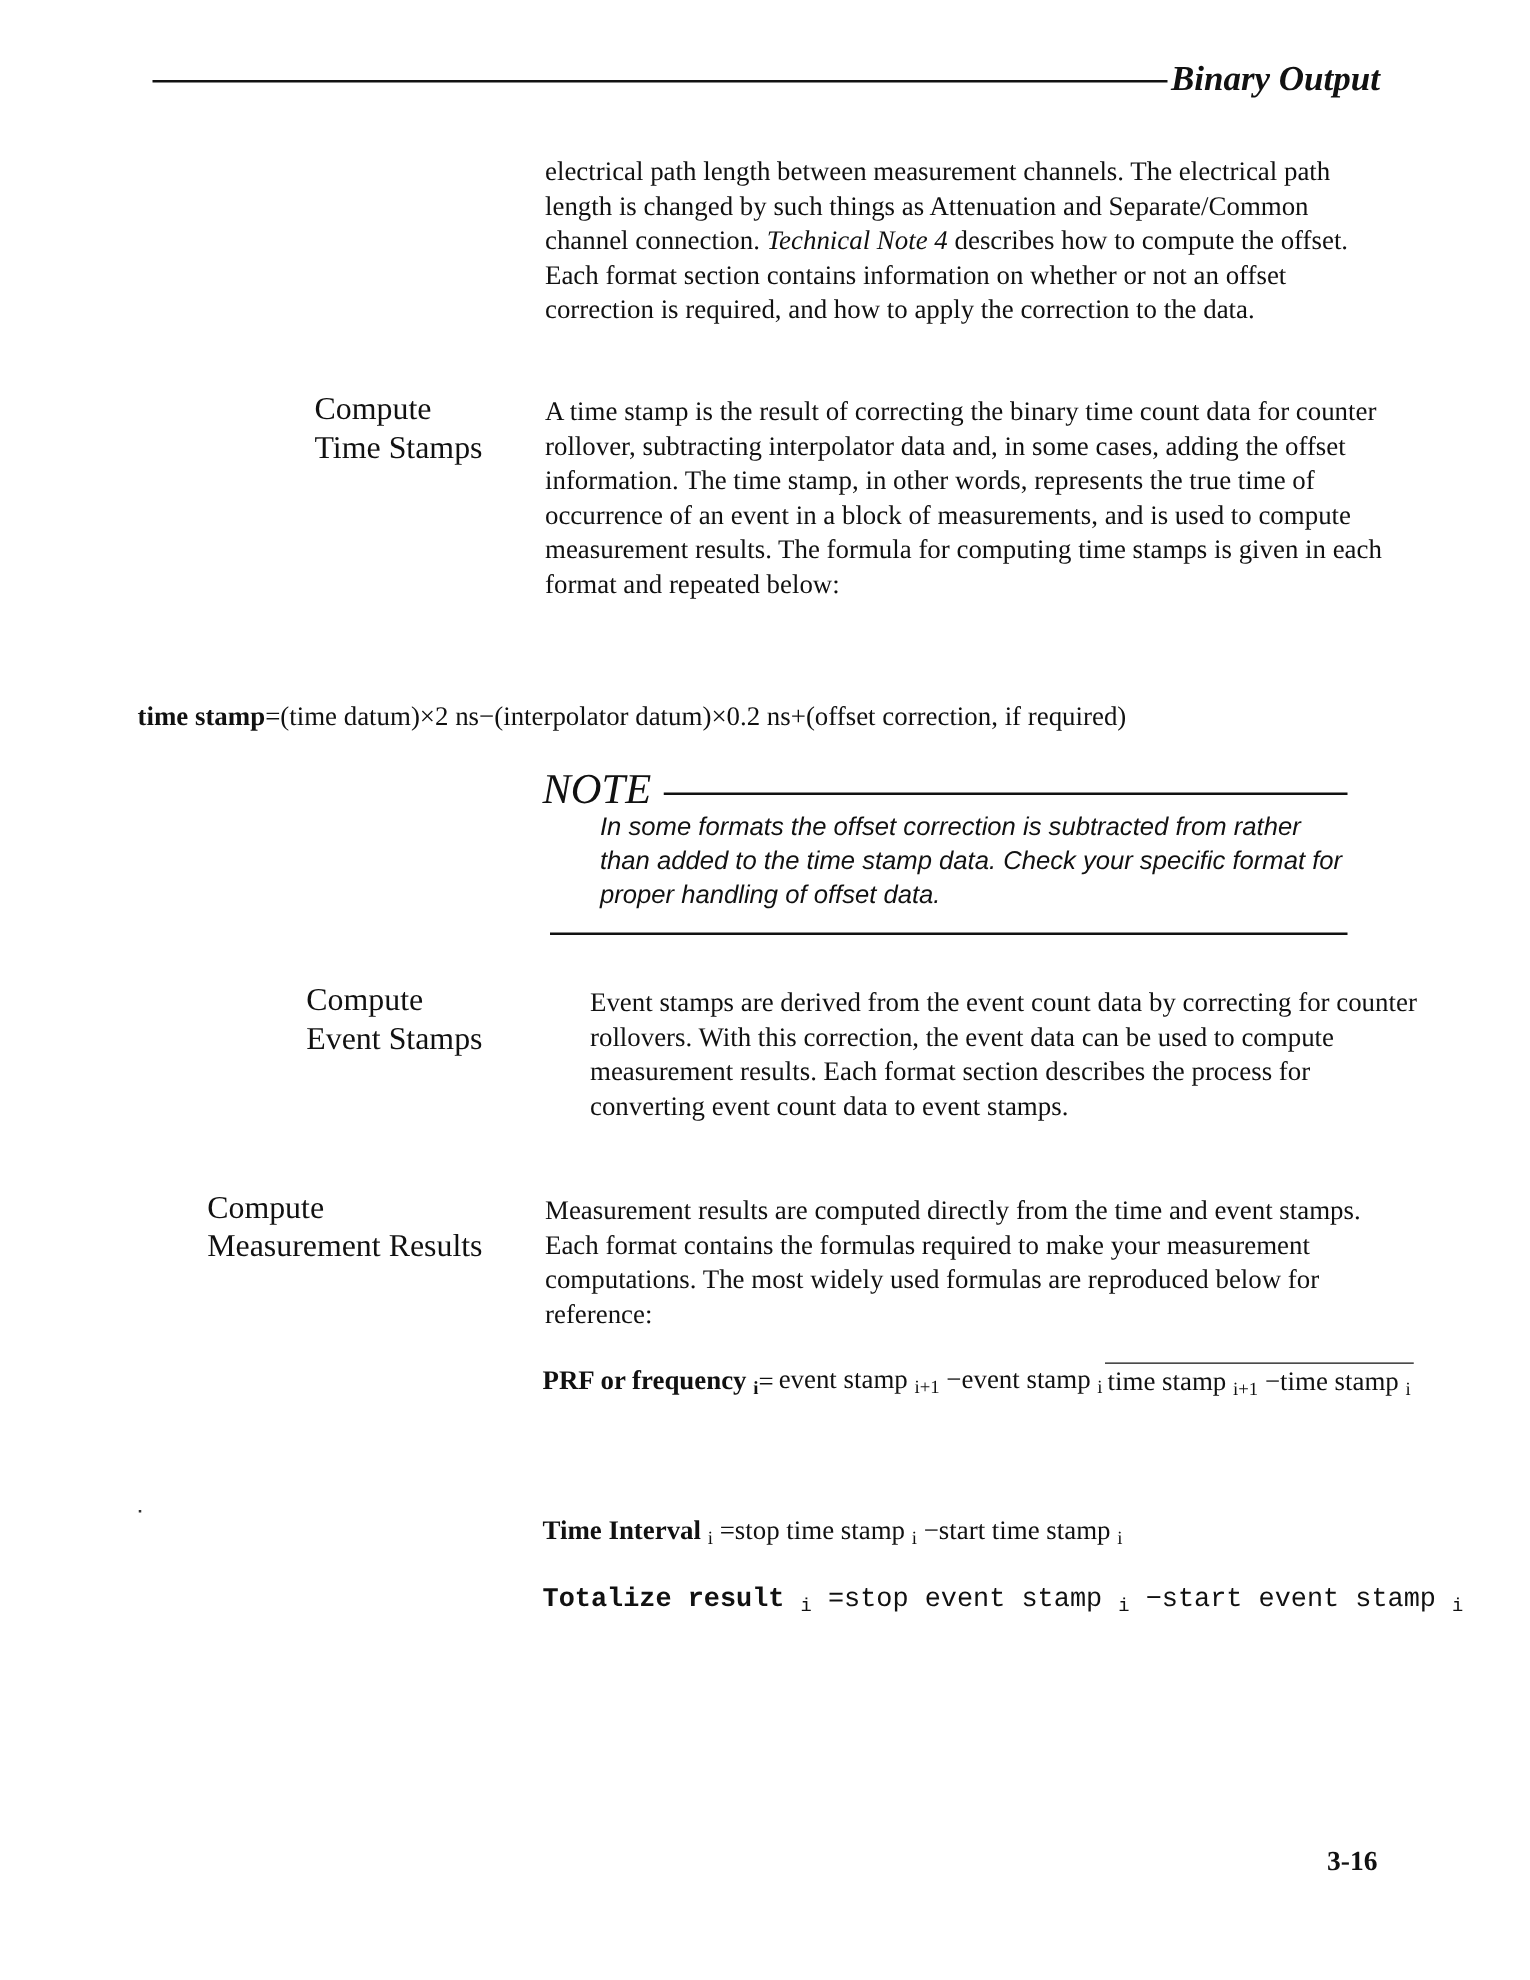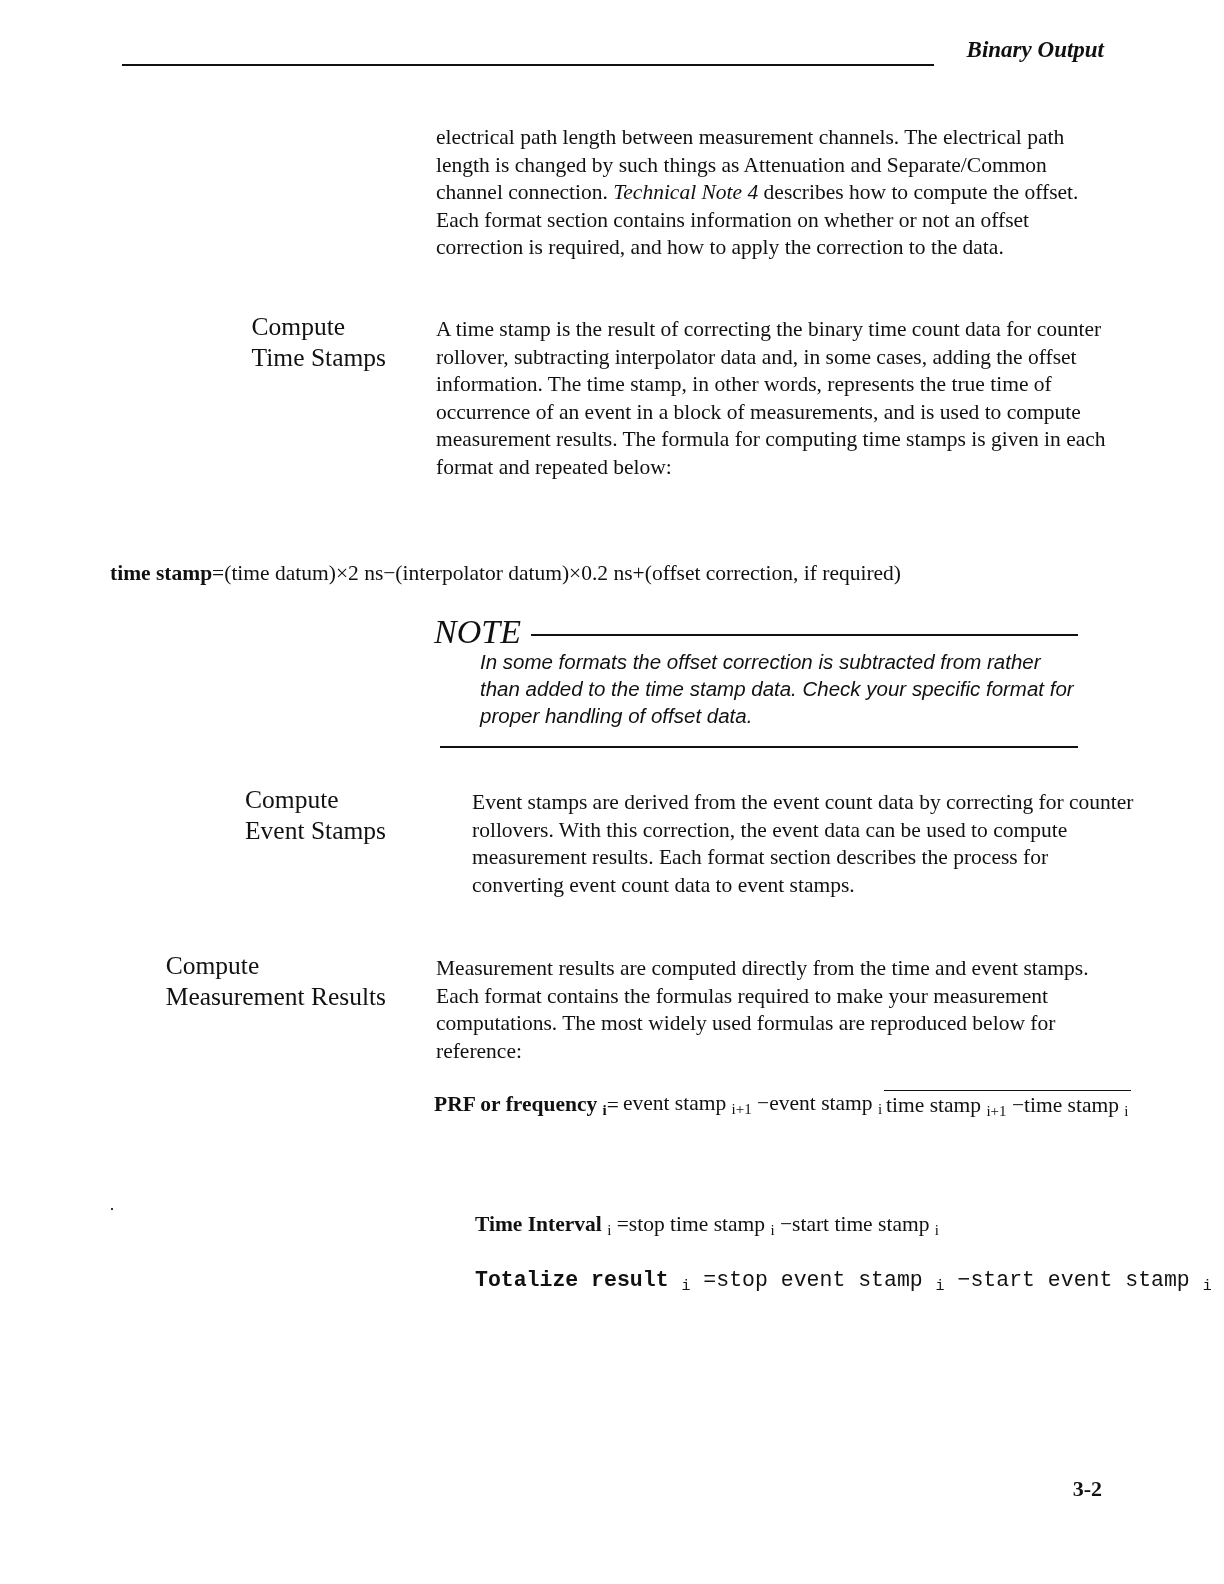--- a/index.html
+++ b/index.html
@@ -6,22 +6,22 @@
   body {
     width: 1224px; height: 1584px; position: relative; overflow: hidden;
     font-family: "Liberation Serif", "DejaVu Serif", serif;
     color: #111111;
   }
   .header-rule {
     position: absolute; left: 122px; top: 64px; width: 812px; height: 0;
     border-top: 2px solid #111;
   }
   .header-title {
-    position: absolute; right: 120px; top: 37px;
-    font-style: italic; font-weight: bold; font-size: 23px;
+    position: absolute; right: 120px; top: 48px;
+    font-style: italic; font-weight: bold; font-size: 28px;
   }
   .body-text {
     position: absolute; left: 436px; width: 670px;
     font-size: 21.5px; line-height: 27.5px;
   }
   .side-head {
     position: absolute; right: 838px; text-align: left;
     font-size: 25.5px; line-height: 31px;
   }
   .side-head span { display: block; }
@@ -37,21 +37,21 @@
   .note-rule { flex: 1; border-top: 2px solid #111; margin-left: 10px; margin-top: 6px; }
   .note-body {
     position: absolute; left: 480px; top: 648px; width: 600px;
     font-family: "Liberation Sans", "DejaVu Sans", sans-serif;
     font-style: italic; font-size: 20.5px; line-height: 27px;
   }
   .note-bottom-rule {
     position: absolute; left: 440px; top: 746px; width: 638px; border-top: 2px solid #111;
   }
   .eq {
-    position: absolute; font-size: 21.5px; white-space: nowrap; margin-left: 41px;
+    position: absolute; font-size: 21.5px; white-space: nowrap;
   }
   .eq b { font-weight: bold; }
   sub { font-size: 15px; vertical-align: -4px; }
   .frac {
     position: absolute; left: 434px; top: 1090px; display: flex; align-items: center;
     font-size: 21.5px; white-space: nowrap;
   }
   .frac-lhs { font-weight: bold; }
   .frac-box { display: inline-flex; flex-direction: row; align-items: center; margin-left: 2px; }
   .frac-num { padding: 0 2px 2px 2px; }
@@ -105,13 +105,13 @@
     <span class="frac-den"><span>time stamp </span><sub>i+1</sub><span> −time stamp </span><sub>i</sub></span>
   </span>
 </div>
 
 <div class="stray-dot"></div>
 
 <div class="eq" style="left:434px; top:1212px;"><b>Time Interval</b> <sub>i</sub><span> =stop time stamp </span><sub>i</sub><span> −start time stamp </span><sub>i</sub></div>
 
 <div class="eq" style="left:434px; top:1268px;font-family:Liberation Mono, monospace;"><b>Totalize result</b> <sub>i</sub><span> =stop event stamp </span><sub>i</sub><span> −start event stamp </span><sub>i</sub></div>
 
-<div class="page-number">3-2</div>
+<div class="page-number">3-16</div>
 
 </body></html>

